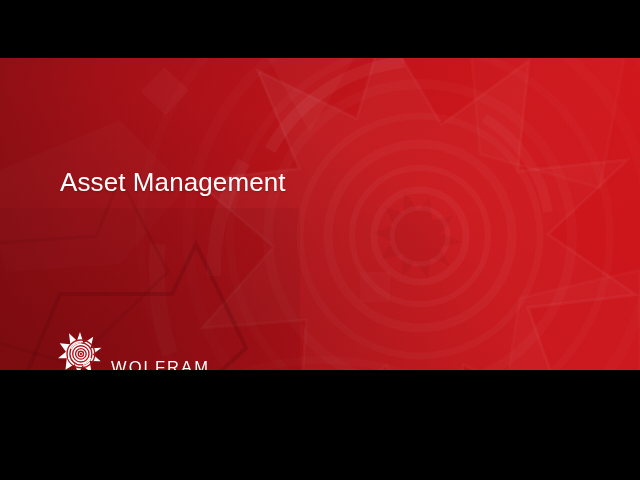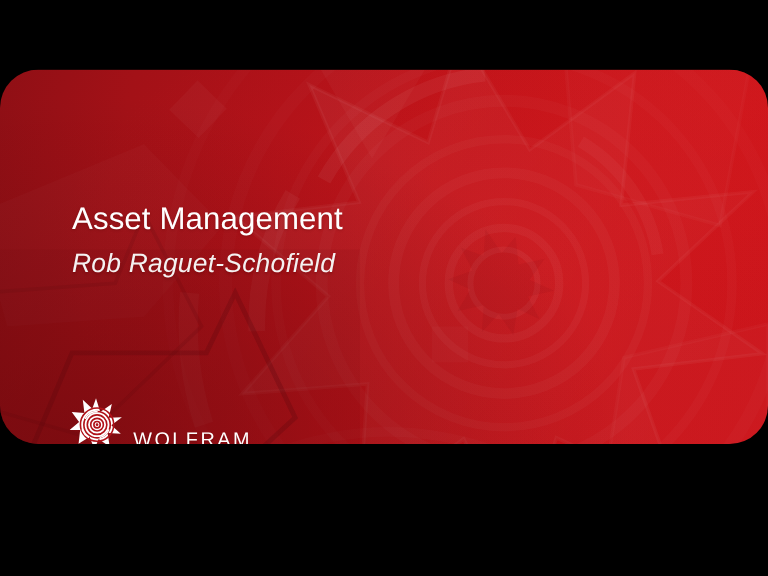--- a/index.html
+++ b/index.html
@@ -42,21 +42,20 @@
     height: 312px;
     overflow: hidden;
     background:
       linear-gradient(103deg,
         #8f0f15 0%,
         #a31117 16%,
         #b01219 34%,
         #bd1319 54%,
         #c6141a 74%,
         #cb151b 100%);
-    border-radius: 32px;
   }
 
   
   #slide-vignette {
     position: absolute;
     inset: 0;
     background:
       radial-gradient(120% 150% at 8% 100%,
         rgba(80,5,8,0.42) 0%,
         rgba(80,5,8,0.20) 32%,
@@ -243,21 +242,20 @@
 
           <rect x="0" y="150" width="300" height="214" fill="#6e0a10" fill-opacity="0.10"></rect>
         </g>
       </svg>
     </div>
 
     <div id="slide-vignette"></div>
 
     <div id="title-block">
       <h1 id="slide-title">Asset Management</h1>
-      <p id="slide-subtitle">Rob Raguet-Schofield</p>
     </div>
 
     <div id="logo-lockup">
 
       <span id="spikey-icon">
         <svg viewBox="0 0 100 100" aria-hidden="true">
 
           <polygon points="50,2 58,28 80,13 74,39 99,38 79,53 97,69 72,68 76,94 55,79 47,99 38,75 17,88 20,62 0,62 18,47 4,28 28,30 25,5 43,22" fill="#ffffff"></polygon>
 
           <g fill="none" stroke="#b01219" stroke-width="3.1">

